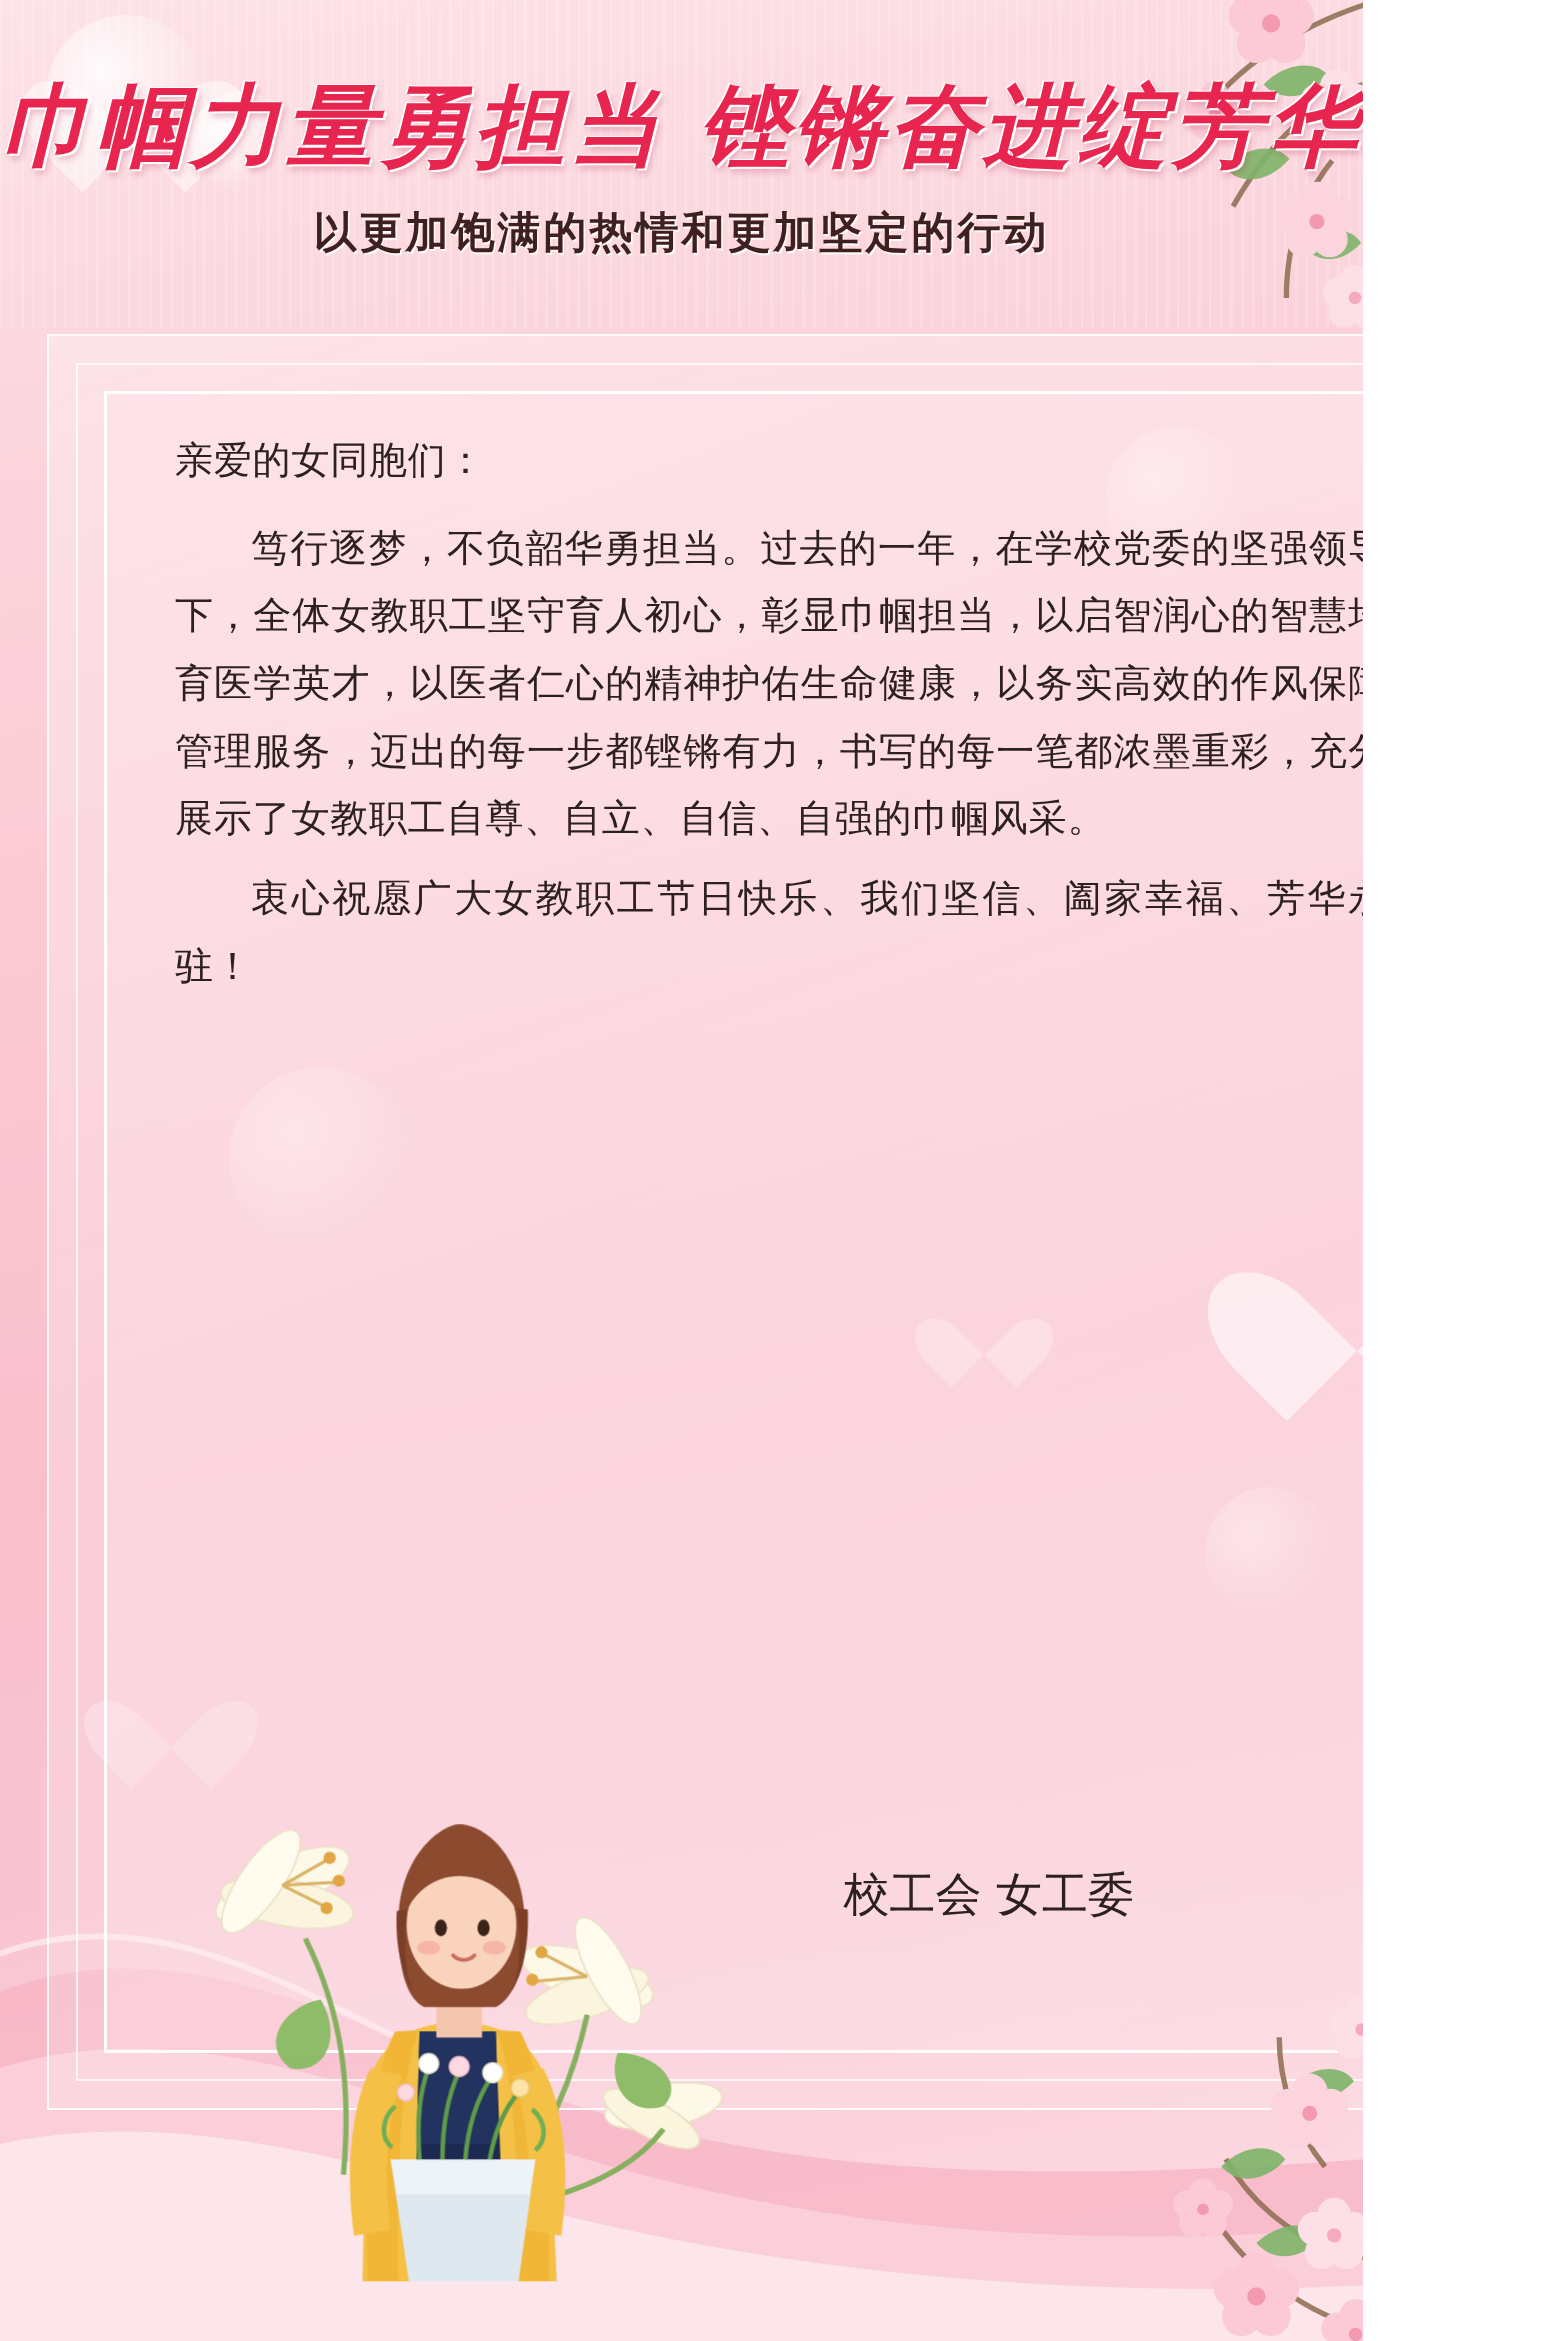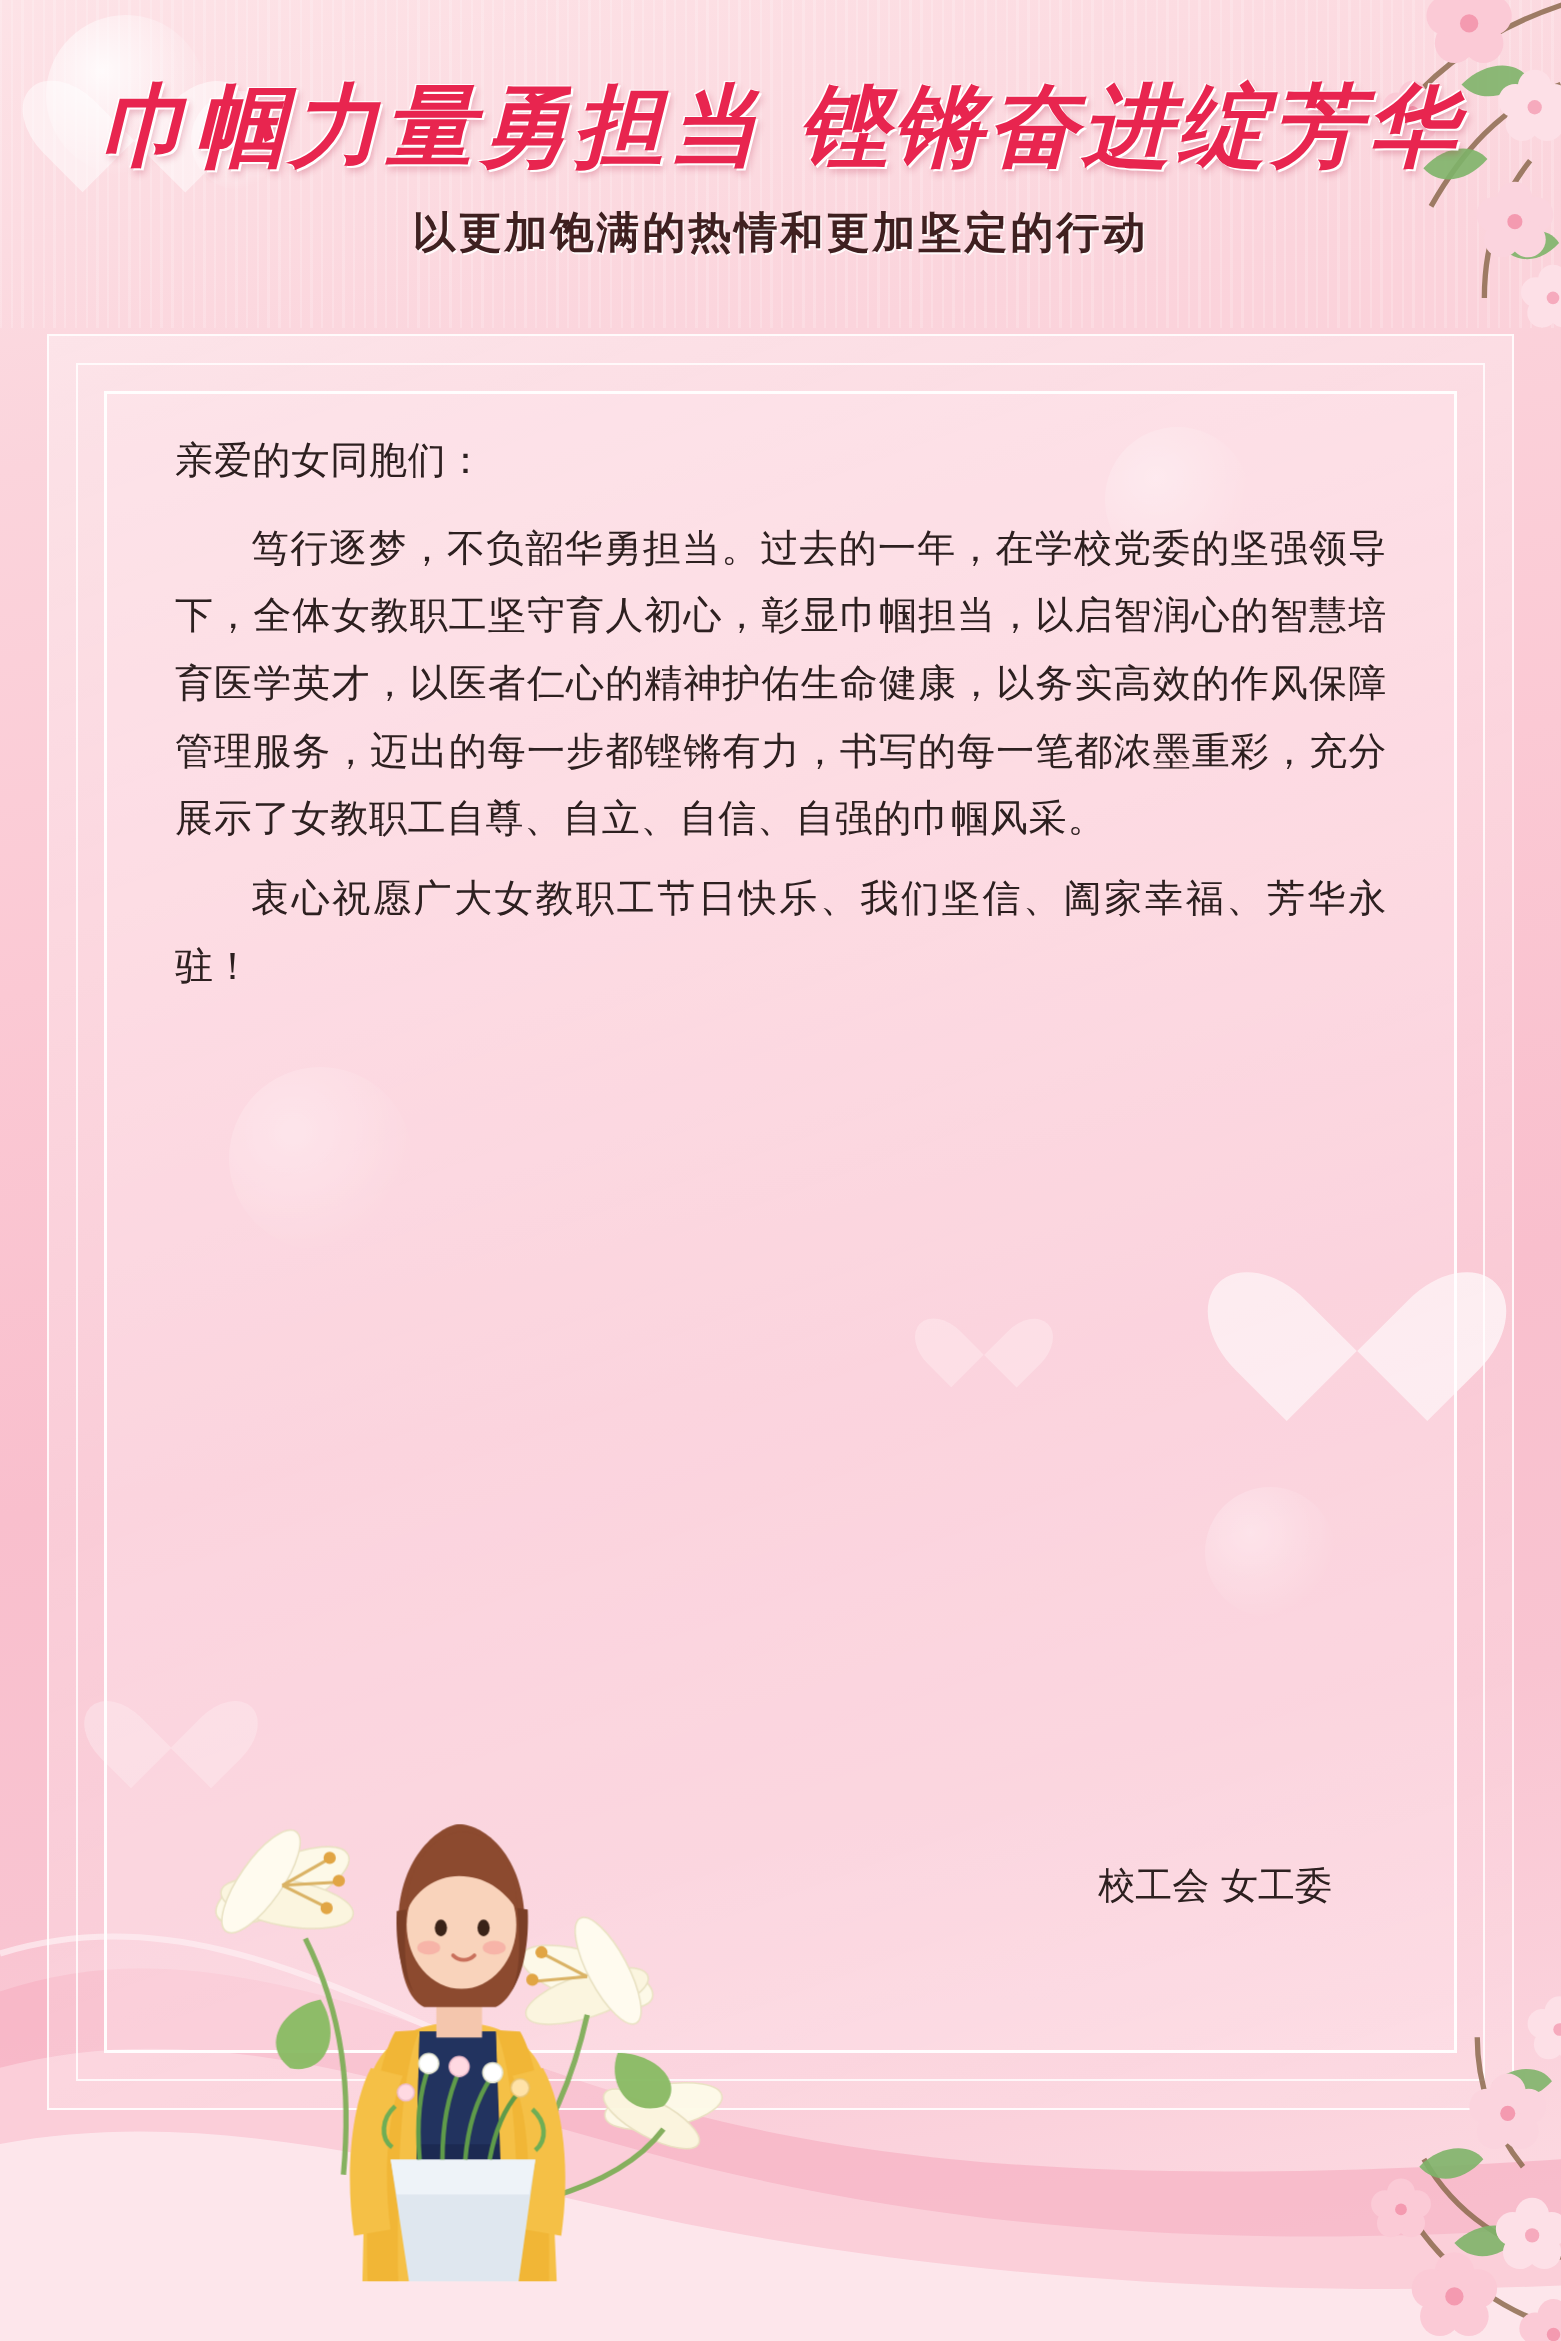--- a/index.html
+++ b/index.html
@@ -5,21 +5,21 @@
   html, body {
     margin: 0;
     padding: 0;
     background: #fff;
   }
   body {
     font-family: "Liberation Sans", "DejaVu Sans", sans-serif;
   }
   .poster {
     position: relative;
-    width: 1561px;
+    width: 1363px;
     height: 2342px;
     overflow: hidden;
     background: linear-gradient(170deg, #fde3e7 0%, #fbd4dc 18%, #fbc9d4 38%, #f9bfcd 58%, #f9c4d1 74%, #fbd2dc 88%, #fde0e6 100%);
     text-decoration: underline;
   }
 
   
   .bokeh {
     position: absolute;
     border-radius: 50%;
@@ -144,21 +144,21 @@
     margin: 0 0 12.2px 0;
     text-indent: 2em;
     text-align: justify;
   }
   .sign {
     position: absolute;
     right: 229px;
     top: 1853px;
     z-index: 15;
     color: #2d2020;
-    font-size: 37px;
+    font-size: 46px;
     line-height: 1.8;
     text-align: center;
     font-family: "DejaVu Sans", "Liberation Sans", sans-serif;
   }
   .sign div { white-space: nowrap; }
 
   
   .wave {
     position: absolute;
     left: 0;

